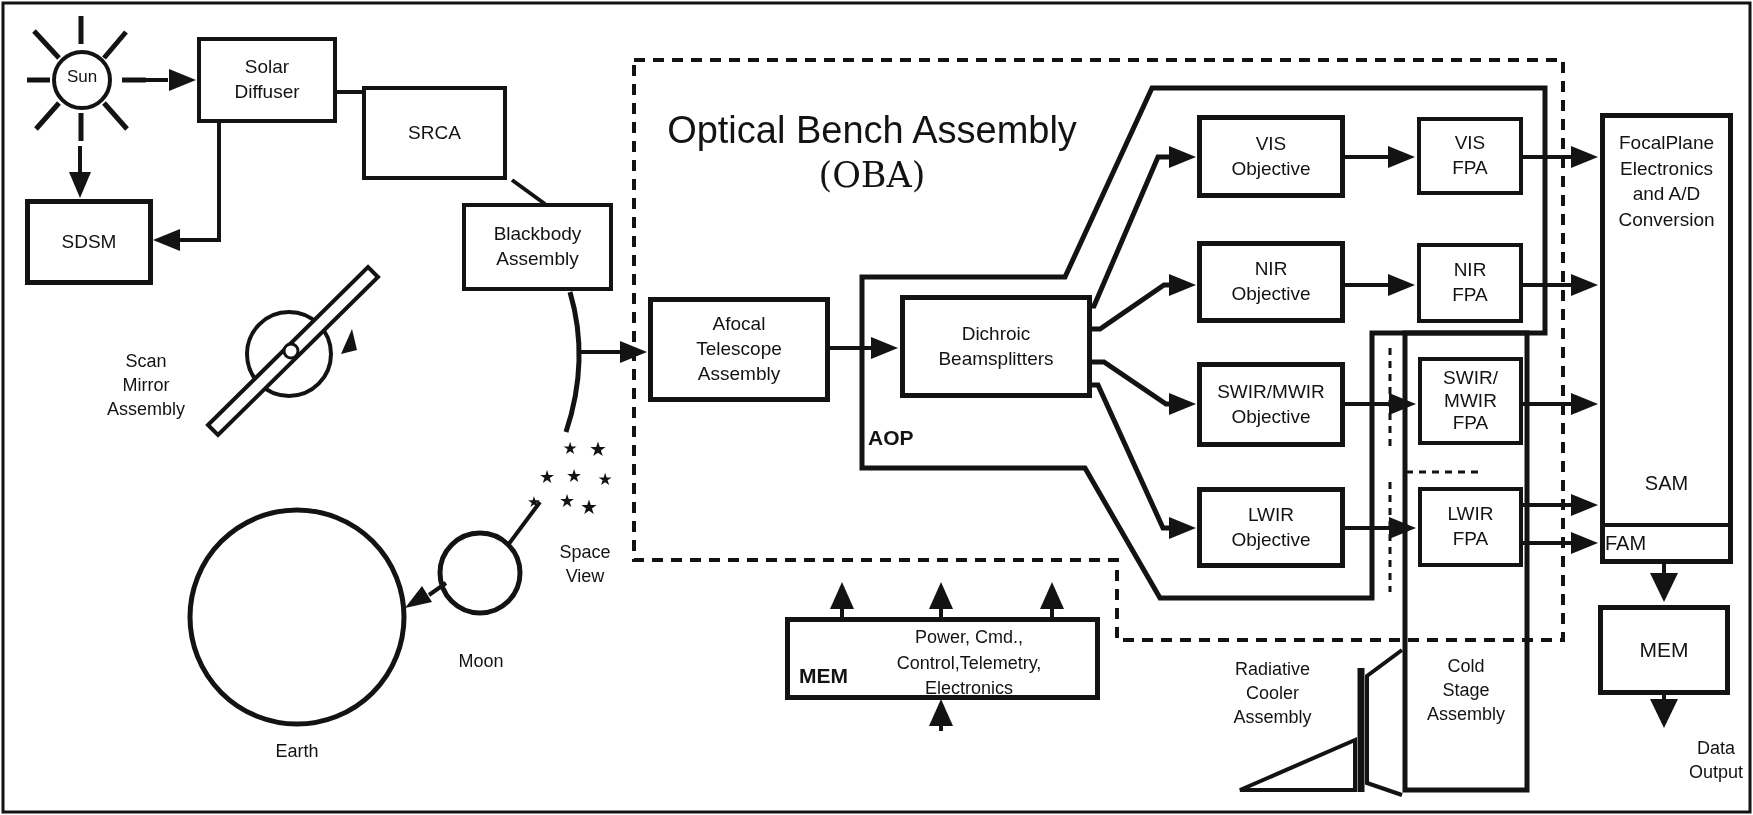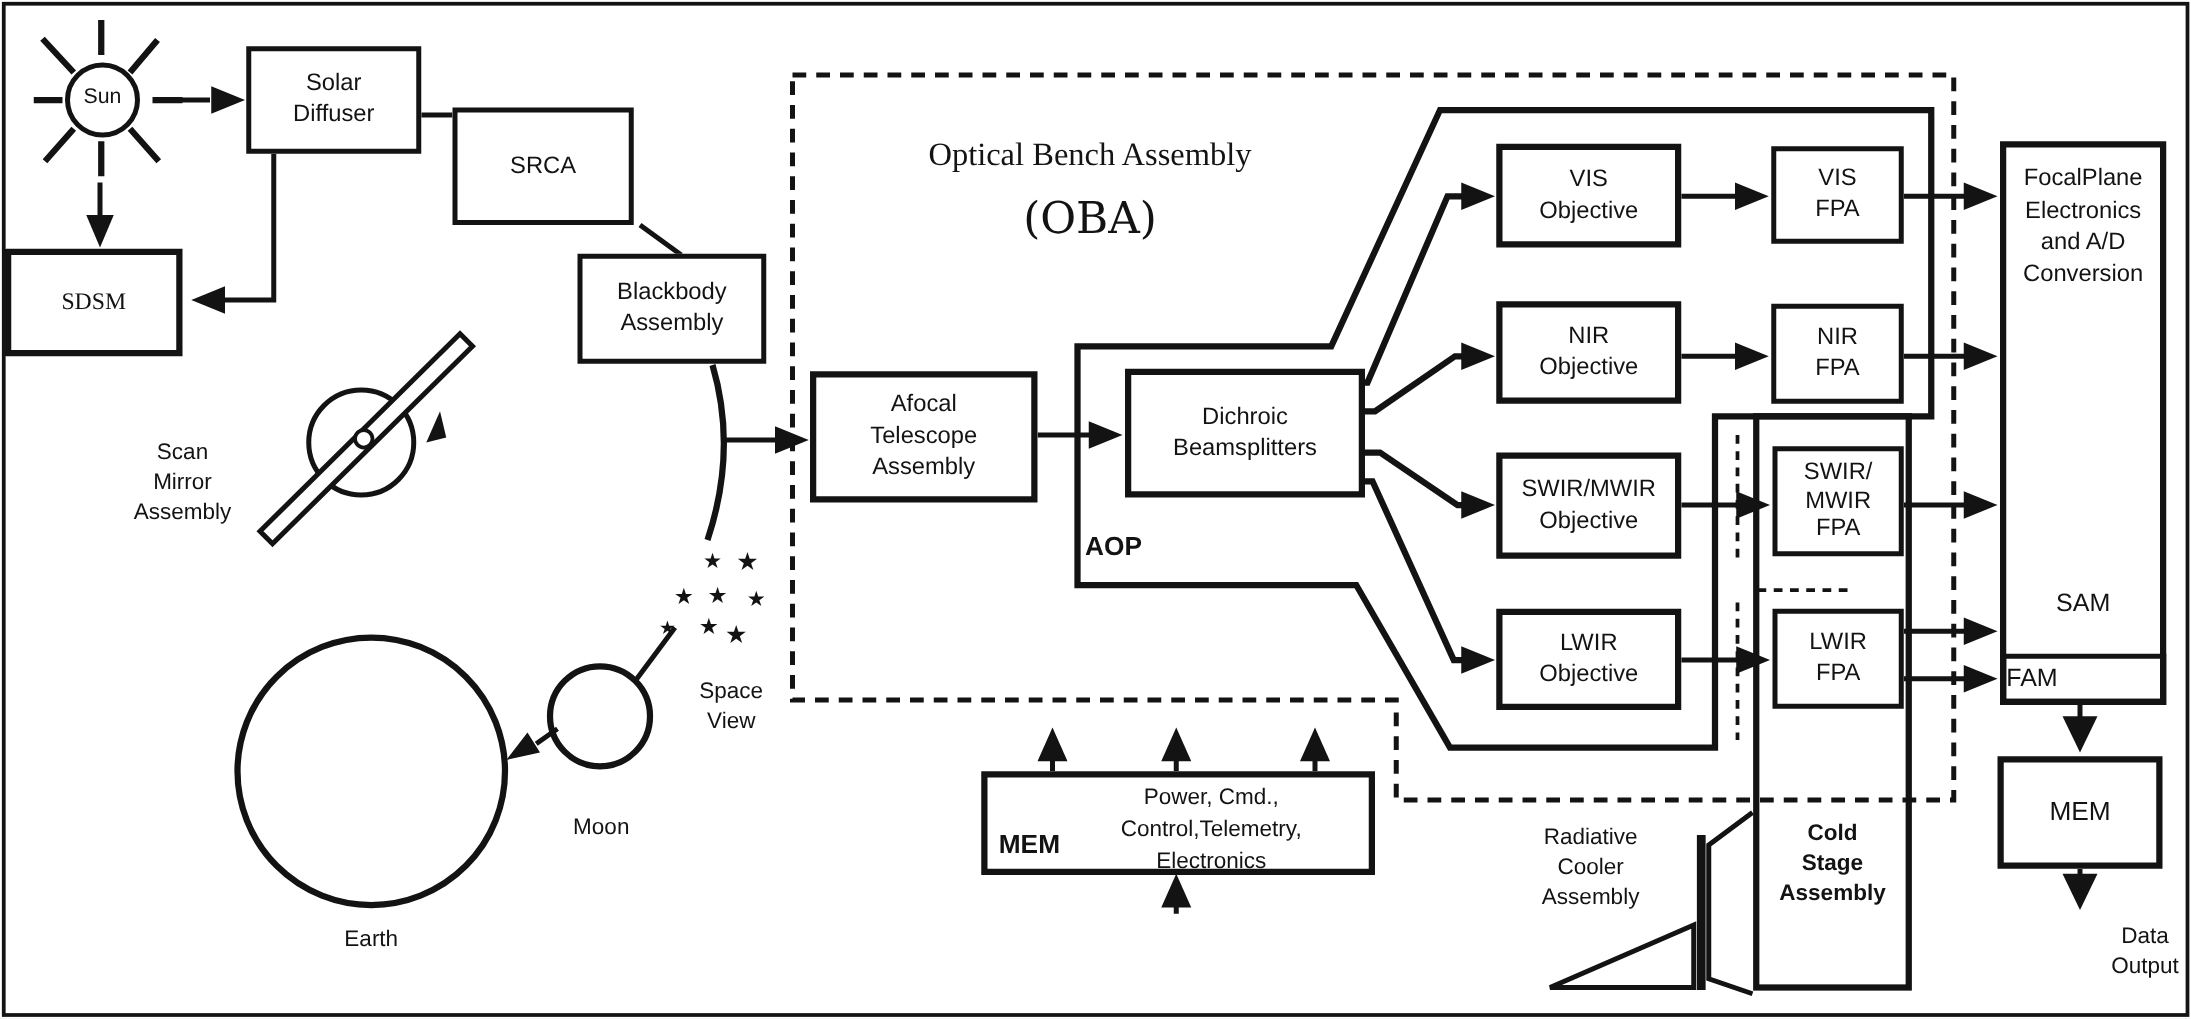--- a/index.html
+++ b/index.html
@@ -11,21 +11,21 @@
   .box{
     position:absolute;box-sizing:border-box;background:#ffffff;
     border:4px solid #131313;display:flex;align-items:center;justify-content:center;
     text-align:center;white-space:pre-line;font-size:19px;line-height:1.3;
   }
   .b5{border-width:5px;}
   .lbl{
     position:absolute;white-space:pre-line;text-align:center;
     font-size:18px;line-height:1.32;
   }
-  .serif1{font-family:Liberation Serif, serif;font-size:26px;line-height:1.1;}
+  .serif1{font-family:Liberation Sans, sans-serif;font-size:38px;line-height:1.1;}
   .serif2{font-family:"DejaVu Serif","Liberation Serif",serif;font-size:35px;line-height:1.1;}
   .bold{font-weight:700;}
   .fpe-title{position:absolute;left:0;top:12px;width:100%;text-align:center;white-space:pre-line;font-size:19px;line-height:1.35;}
   .sam-pos{position:absolute;left:0;top:352px;width:100%;text-align:center;font-size:20px;}
   .fam-strip{position:absolute;left:-5px;bottom:-5px;width:133px;height:41px;box-sizing:border-box;border:5px solid #131313;border-top-width:4px;display:flex;align-items:center;font-size:20px;}
   .mem-tag{position:absolute;left:9px;bottom:6px;font-size:21px;font-weight:700;}
   .pwr-lines{position:absolute;left:58px;top:3px;width:242px;text-align:center;white-space:pre-line;font-size:18px;line-height:1.42;}
 </style>
 </head>
 <body>
@@ -133,21 +133,21 @@
     <g>
       <path d="M1361,668 V792" stroke="#131313" stroke-width="7" fill="none"></path>
       <path d="M1402,650 L1367,676 V783 L1402,795" stroke="#131313" stroke-width="4" fill="none"></path>
       <polygon points="1240,790 1355,740 1355,790" fill="#ffffff" stroke="#131313" stroke-width="4"></polygon>
     </g>
   </svg>
 
   <div class="box" style="left:197px;top:37px;width:140px;height:86px;">Solar
 Diffuser</div>
   <div class="box" style="left:362px;top:86px;width:145px;height:94px;">SRCA</div>
-  <div class="box b5" style="left:4px;top:199px;width:142px;height:86px;font-family:Liberation Serif, serif;">SDSM</div>
+  <div class="box b5" style="left:25px;top:199px;width:128px;height:86px;">SDSM</div>
   <div class="box" style="left:462px;top:203px;width:151px;height:88px;">Blackbody
 Assembly</div>
   <div class="box b5" style="left:648px;top:297px;width:182px;height:105px;">Afocal
 Telescope
 Assembly</div>
   <div class="box b5" style="left:900px;top:295px;width:192px;height:103px;">Dichroic
 Beamsplitters</div>
 
   <div class="box b5" style="left:1197px;top:115px;width:148px;height:83px;">VIS
 Objective</div>
@@ -197,19 +197,19 @@
   <div class="lbl" style="left:535px;top:541px;width:100px;">Space
 View</div>
 
   <div class="lbl serif1" style="left:622px;top:110px;width:500px;">Optical Bench Assembly</div>
   <div class="lbl serif2" style="left:622px;top:156px;width:500px;">(OBA)</div>
 
   <div class="lbl bold" style="left:868px;top:424px;width:70px;text-align:left;font-size:21px;">AOP</div>
   <div class="lbl" style="left:1200px;top:658px;width:145px;">Radiative
 Cooler
 Assembly</div>
-  <div class="lbl" style="left:1406px;top:655px;width:120px;font-weight:bold;">Cold
+  <div class="lbl" style="left:1406px;top:655px;width:120px;">Cold
 Stage
 Assembly</div>
   <div class="lbl" style="left:1656px;top:737px;width:120px;">Data
 Output</div>
 
 </div>
 
 </body></html>

